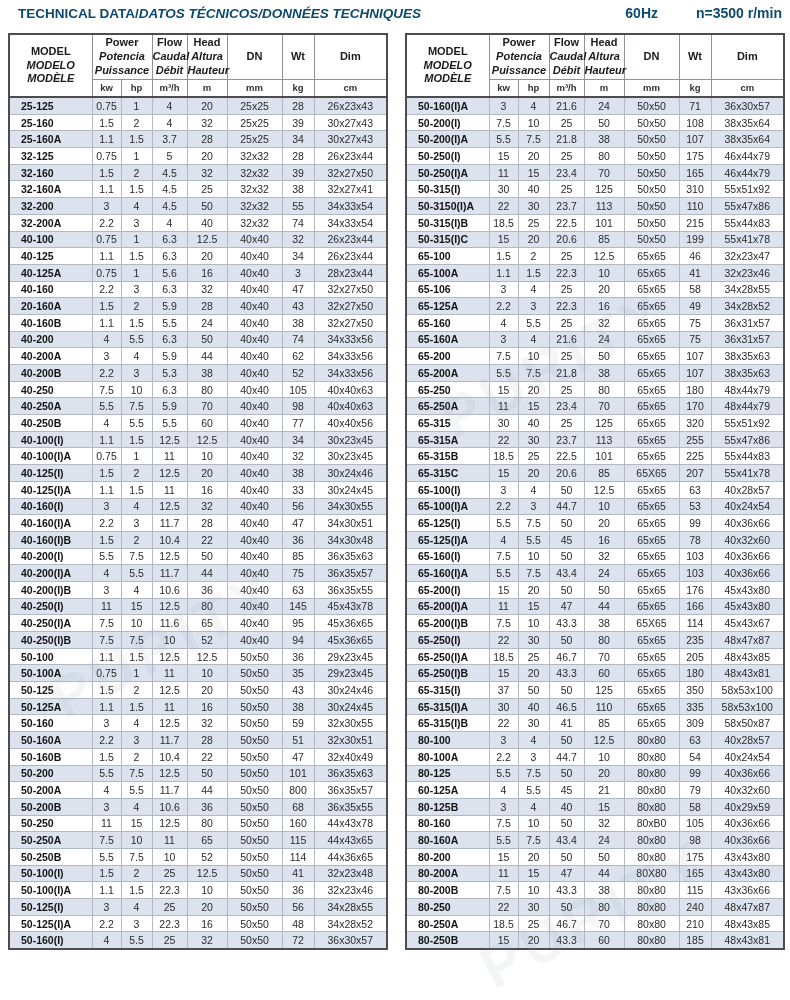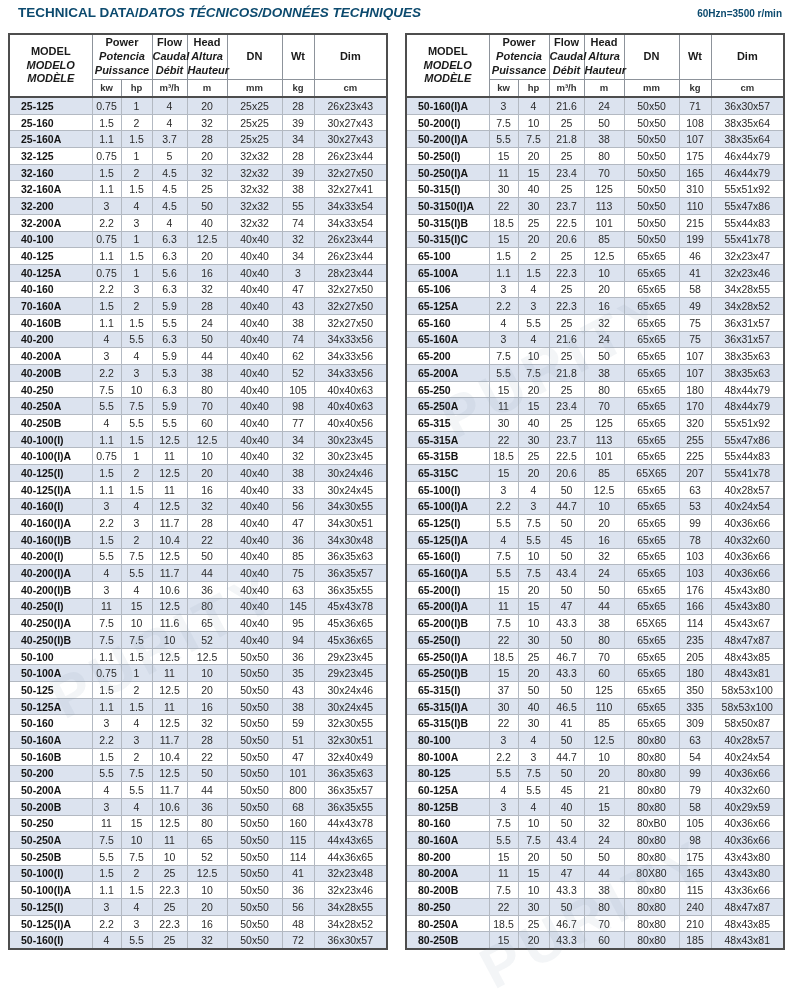--- a/index.html
+++ b/index.html
@@ -8,21 +8,21 @@
     font-family:"Liberation Sans","DejaVu Sans",sans-serif;
     -webkit-font-smoothing:antialiased;
   }
   
   .titlebar{
     position:absolute;top:5px;left:18px;right:8px;
     display:flex;justify-content:space-between;align-items:baseline;
     color:#0c4a6e;font-weight:bold;font-size:13.5px;
   }
   .t-it{font-style:italic;}
-  .specs{display:flex;font-size:10px;}
+  .specs{display:flex;gap:38px;font-size:14px;}
   
   .table-wrap{position:absolute;top:33px;width:379px;}
   .tw-left{left:8px;}
   .tw-right{left:405px;}
   table{
     border-collapse:collapse;table-layout:fixed;width:378px;
     border:2px solid #4d4d4d;
   }
   thead th{
     border:1px solid #8d939b;background:#fff;color:#1a1a1a;
@@ -228,21 +228,21 @@
           <td class="model">40-160</td>
           <td>2.2</td>
           <td>3</td>
           <td>6.3</td>
           <td>32</td>
           <td>40x40</td>
           <td>47</td>
           <td>32x27x50</td>
         </tr>
         <tr>
-          <td class="model">70-160A</td>
+          <td class="model">20-160A</td>
           <td>1.5</td>
           <td>2</td>
           <td>5.9</td>
           <td>28</td>
           <td>40x40</td>
           <td>43</td>
           <td>32x27x50</td>
         </tr>
         <tr>
           <td class="model">40-160B</td>

